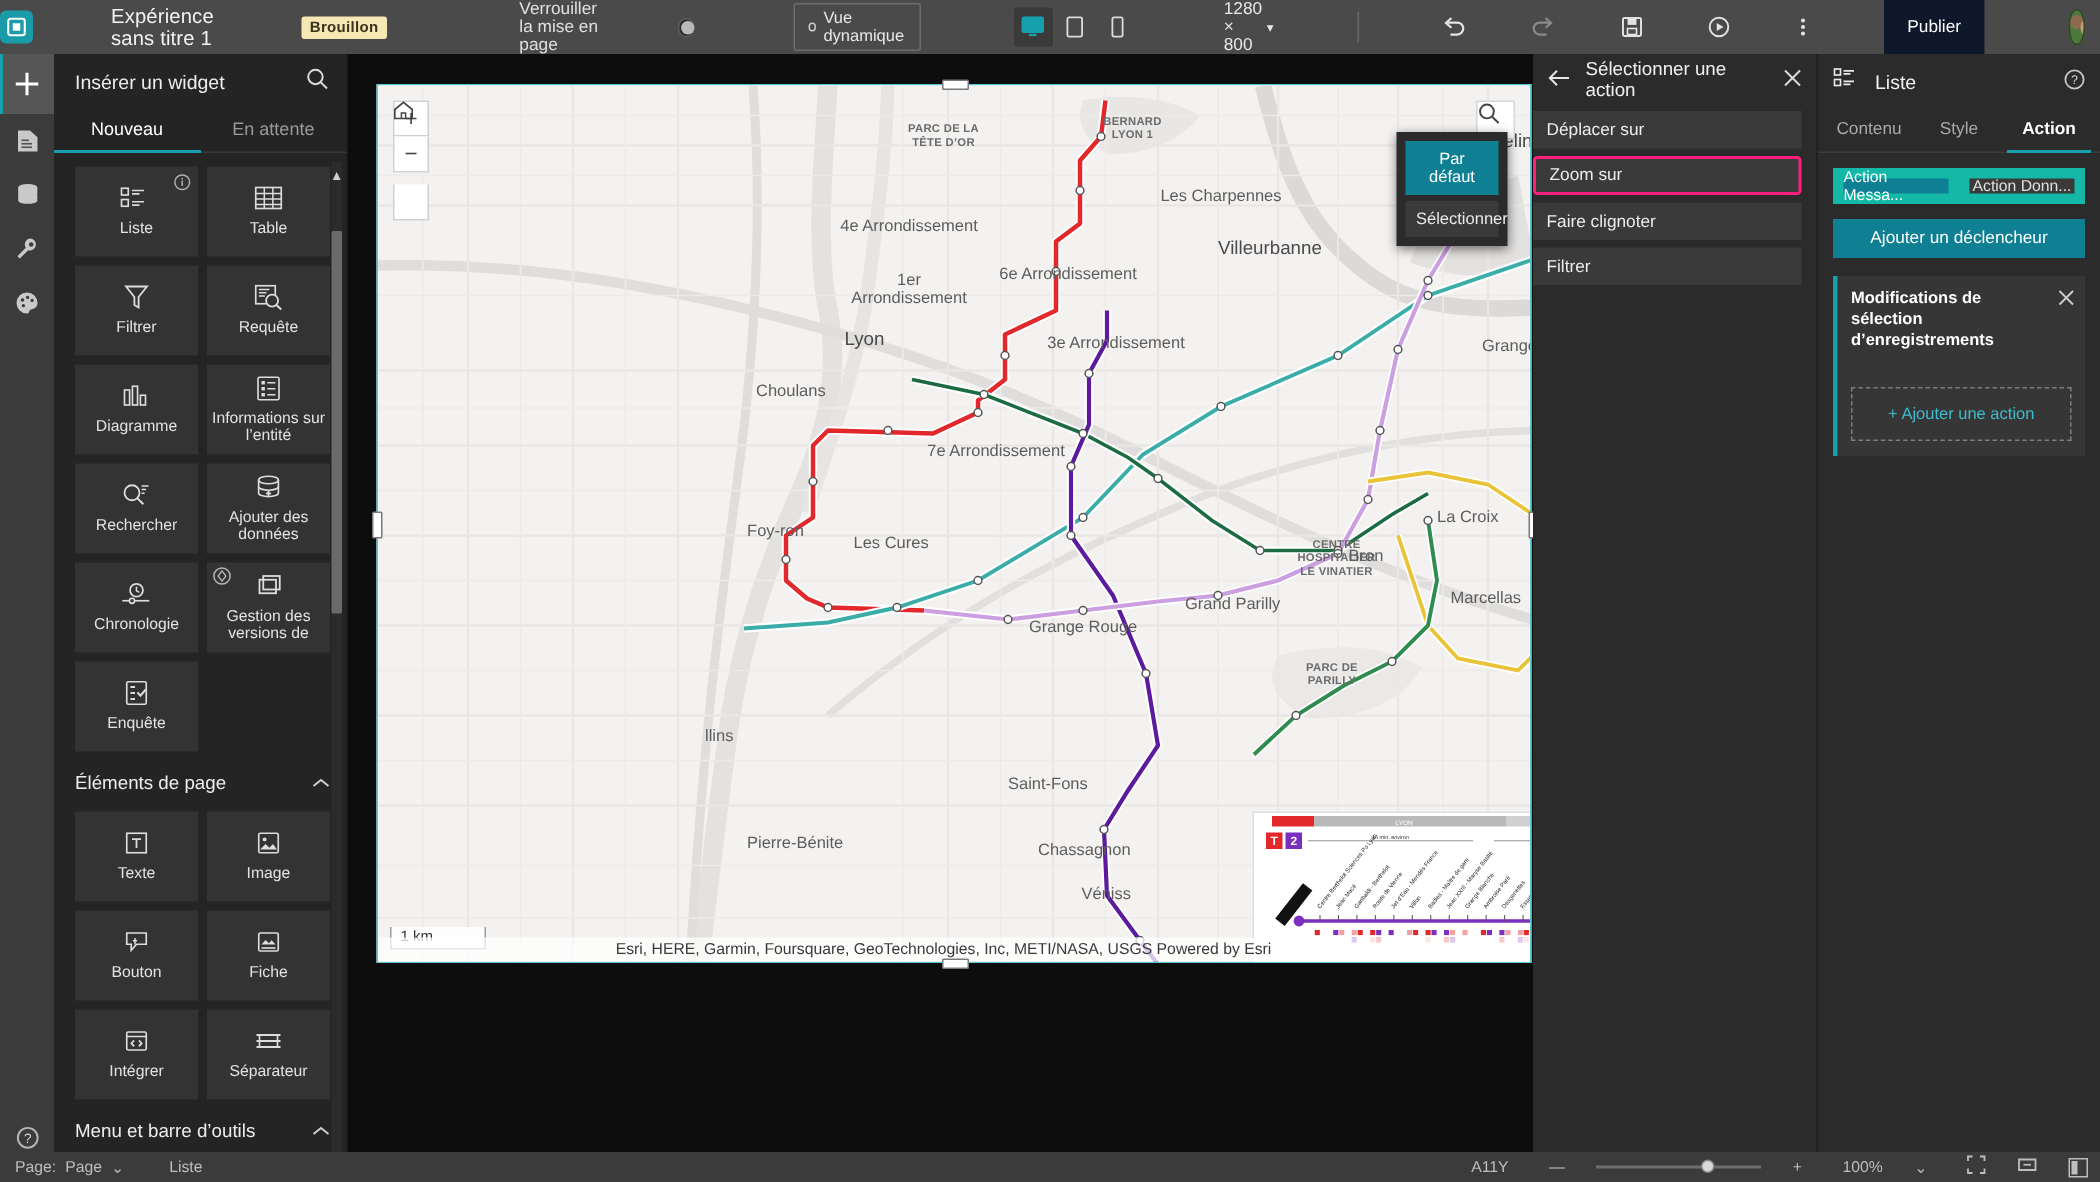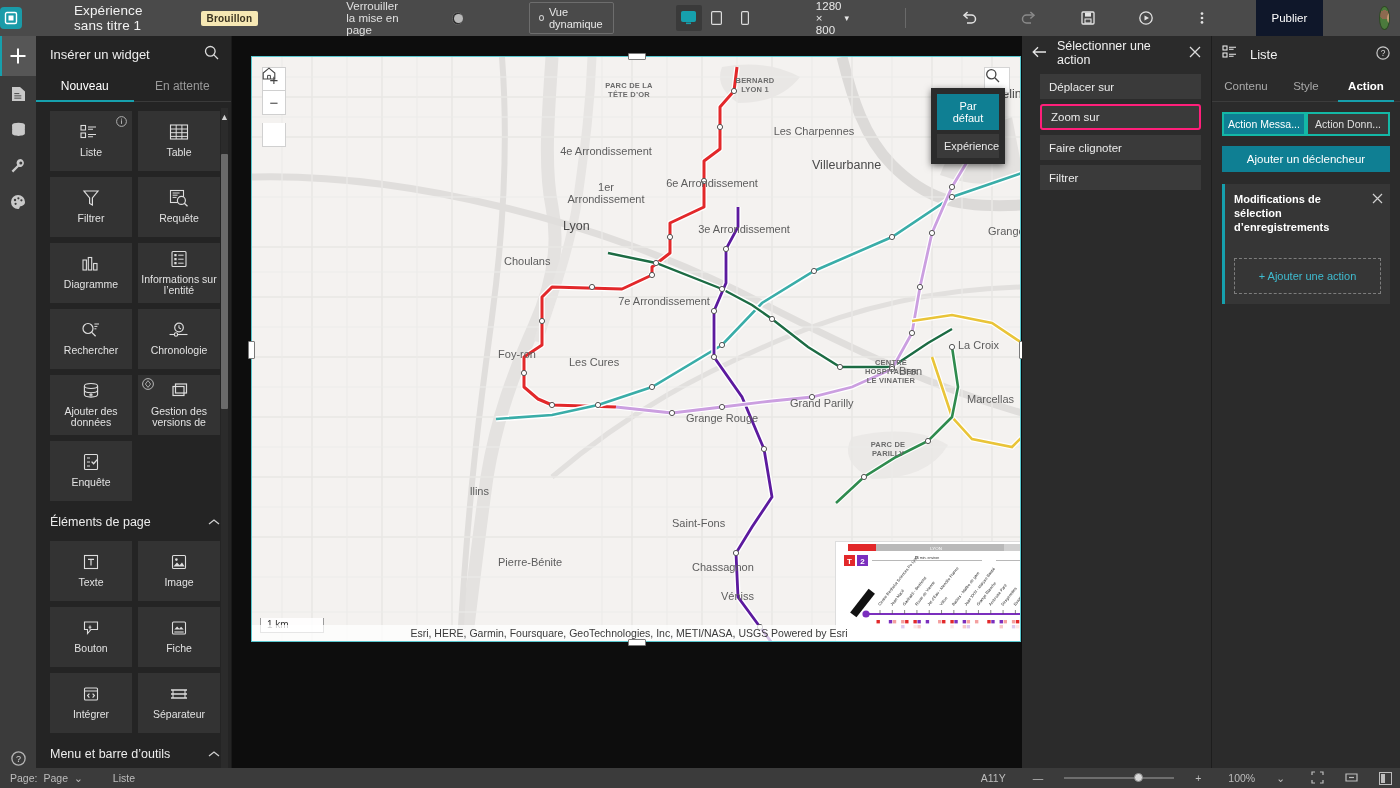--- a/index.html
+++ b/index.html
@@ -157,38 +157,38 @@
   .popup .it.alt{background:#3a3a3a;margin-top:4px}
 
   
   .apanel{
     position:absolute;left:1022px;top:36px;width:190px;height:752px;background:#2b2b2b;
     border-right:1px solid #1d1d1d;
   }
   .apanel-head{display:flex;align-items:center;gap:10px;height:34px;padding:0 10px}
   .apanel-title{font-size:12.5px;color:#f0f0f0;flex:1}
   .aitem{
-    margin:0 10px 5px 18px;background:#3a3a3a;height:25px;display:flex;align-items:center;
+    margin:0 10px 5px 0;background:#3a3a3a;height:25px;display:flex;align-items:center;
     padding:0 9px;font-size:11.5px;color:#ececec;
   }
   .aitem.first{margin-top:4px}
   .aitem.hl{border:2px solid #ff1f7a;border-radius:3px;height:26px}
 
   
   .rpanel{position:absolute;left:1212px;top:36px;width:188px;height:752px;background:#2b2b2b}
   .rp-head{display:flex;align-items:center;height:36px;padding:0 10px;gap:9px}
   .rp-title{font-size:13px;color:#f0f0f0;flex:1}
   .rtabs{display:flex;height:30px;border-bottom:1px solid #3c3c3c;padding:0 4px}
   .rtab{flex:1;text-align:center;font-size:11.5px;color:#a9a9a9;line-height:28px;position:relative}
   .rtab.active{color:#fff;font-weight:bold}
   .rtab.active:after{content:"";position:absolute;left:2px;right:2px;bottom:-1px;height:2px;background:#16a0ad}
   .seg{display:flex;margin:10px 10px 0 10px;height:24px}
   .seg div{
     flex:1;font-size:10.5px;display:flex;align-items:center;justify-content:center;
-    background:#3a3a3a;color:#e0e0e0;border:2px solid #14b8a6;
+    background:#3a3a3a;color:#e0e0e0;border:7px solid #14b8a6;
   }
   .seg div.on{background:#0f7f93;color:#fff}
   .btn-primary{
     margin:10px 10px 0 10px;height:26px;background:#0f7f93;color:#fff;font-size:11.5px;
     display:flex;align-items:center;justify-content:center;
   }
   .trigcard{
     margin:12px 10px 0 10px;background:#363636;border-left:3px solid #16a0ad;padding:8px 9px 10px 9px;
     position:relative;
   }
@@ -453,40 +453,40 @@
                 <path d="M10.8 11.4 14.6 15.2" stroke="#ddd" stroke-width="1.3"></path>
                 <path d="M13.4 3h4.6M13.4 5.4h3M13.4 7.8h2" stroke="#ddd" stroke-width="1"></path>
               </svg>
           </span>
           <span class="lbl">Rechercher</span>
         </div>
 
 
         <div class="wcard">
           <span>
+            <svg width="20" height="18" viewBox="0 0 20 18">
+                <ellipse cx="10" cy="4" rx="6.6" ry="2.5" fill="none" stroke="#ddd" stroke-width="1.1"></ellipse>
+                <path d="M3.4 4v8.6c0 1.4 3 2.5 6.6 2.5s6.6-1.1 6.6-2.5V4" fill="none" stroke="#ddd" stroke-width="1.1"></path>
+                <path d="M3.4 8.3c0 1.4 3 2.5 6.6 2.5s6.6-1.1 6.6-2.5" fill="none" stroke="#ddd" stroke-width="1.1"></path>
+                <path d="M10 11.2v3.4M8.3 12.9h3.4" stroke="#ddd" stroke-width="1.2"></path>
+              </svg>
+          </span>
+          <span class="lbl">Ajouter des données</span>
+        </div>
+
+        <div class="wcard">
+          <span>
             <svg width="22" height="18" viewBox="0 0 22 18">
                 <circle cx="11" cy="6.5" r="4.3" fill="none" stroke="#ddd" stroke-width="1.2"></circle>
                 <path d="M11 4.2v2.6l1.9 1.1" stroke="#ddd" stroke-width="1.1"></path>
                 <path d="M1.5 13.5h18" stroke="#ddd" stroke-width="1.1"></path>
                 <circle cx="8" cy="13.5" r="1.7" fill="#333" stroke="#ddd" stroke-width="1.1"></circle>
               </svg>
           </span>
           <span class="lbl">Chronologie</span>
-        </div>
-
-        <div class="wcard">
-          <span>
-            <svg width="20" height="18" viewBox="0 0 20 18">
-                <ellipse cx="10" cy="4" rx="6.6" ry="2.5" fill="none" stroke="#ddd" stroke-width="1.1"></ellipse>
-                <path d="M3.4 4v8.6c0 1.4 3 2.5 6.6 2.5s6.6-1.1 6.6-2.5V4" fill="none" stroke="#ddd" stroke-width="1.1"></path>
-                <path d="M3.4 8.3c0 1.4 3 2.5 6.6 2.5s6.6-1.1 6.6-2.5" fill="none" stroke="#ddd" stroke-width="1.1"></path>
-                <path d="M10 11.2v3.4M8.3 12.9h3.4" stroke="#ddd" stroke-width="1.2"></path>
-              </svg>
-          </span>
-          <span class="lbl">Ajouter des données</span>
         </div>
 
         <div class="wcard">
           <span class="corner">
             <svg width="12" height="12" viewBox="0 0 12 12">
                 <circle cx="6" cy="6" r="5.4" fill="none" stroke="#cfcfcf" stroke-width="1"></circle>
                 <path d="M6 2.6 8.6 6 6 9.4 3.4 6z" fill="none" stroke="#cfcfcf" stroke-width=".9"></path>
               </svg>
           </span>
           <span>
@@ -973,21 +973,21 @@
       </div>
 
       <div class="handle h-top" style="left:376px;top:-4px"></div>
       <div class="handle" style="left:-4px;top:284px"></div>
       <div class="handle" style="left:767px;top:284px"></div>
       <div class="handle h-top" style="left:376px;top:582px"></div>
     </div>
 
     <div class="popup" style="left:699px;top:52px">
       <div class="it sel">Par défaut</div>
-      <div class="it alt">Expérience</div>
+      <div class="it alt">Sélectionner</div>
     </div>
   </div>
 
   <div class="apanel">
     <div class="apanel-head">
       <span>
         <svg width="15" height="12" viewBox="0 0 15 12">
             <path d="M14 6H1.5M6 1.2 1.2 6l4.8 4.8" fill="none" stroke="#e6e6e6" stroke-width="1.3"></path>
           </svg>
       </span>

